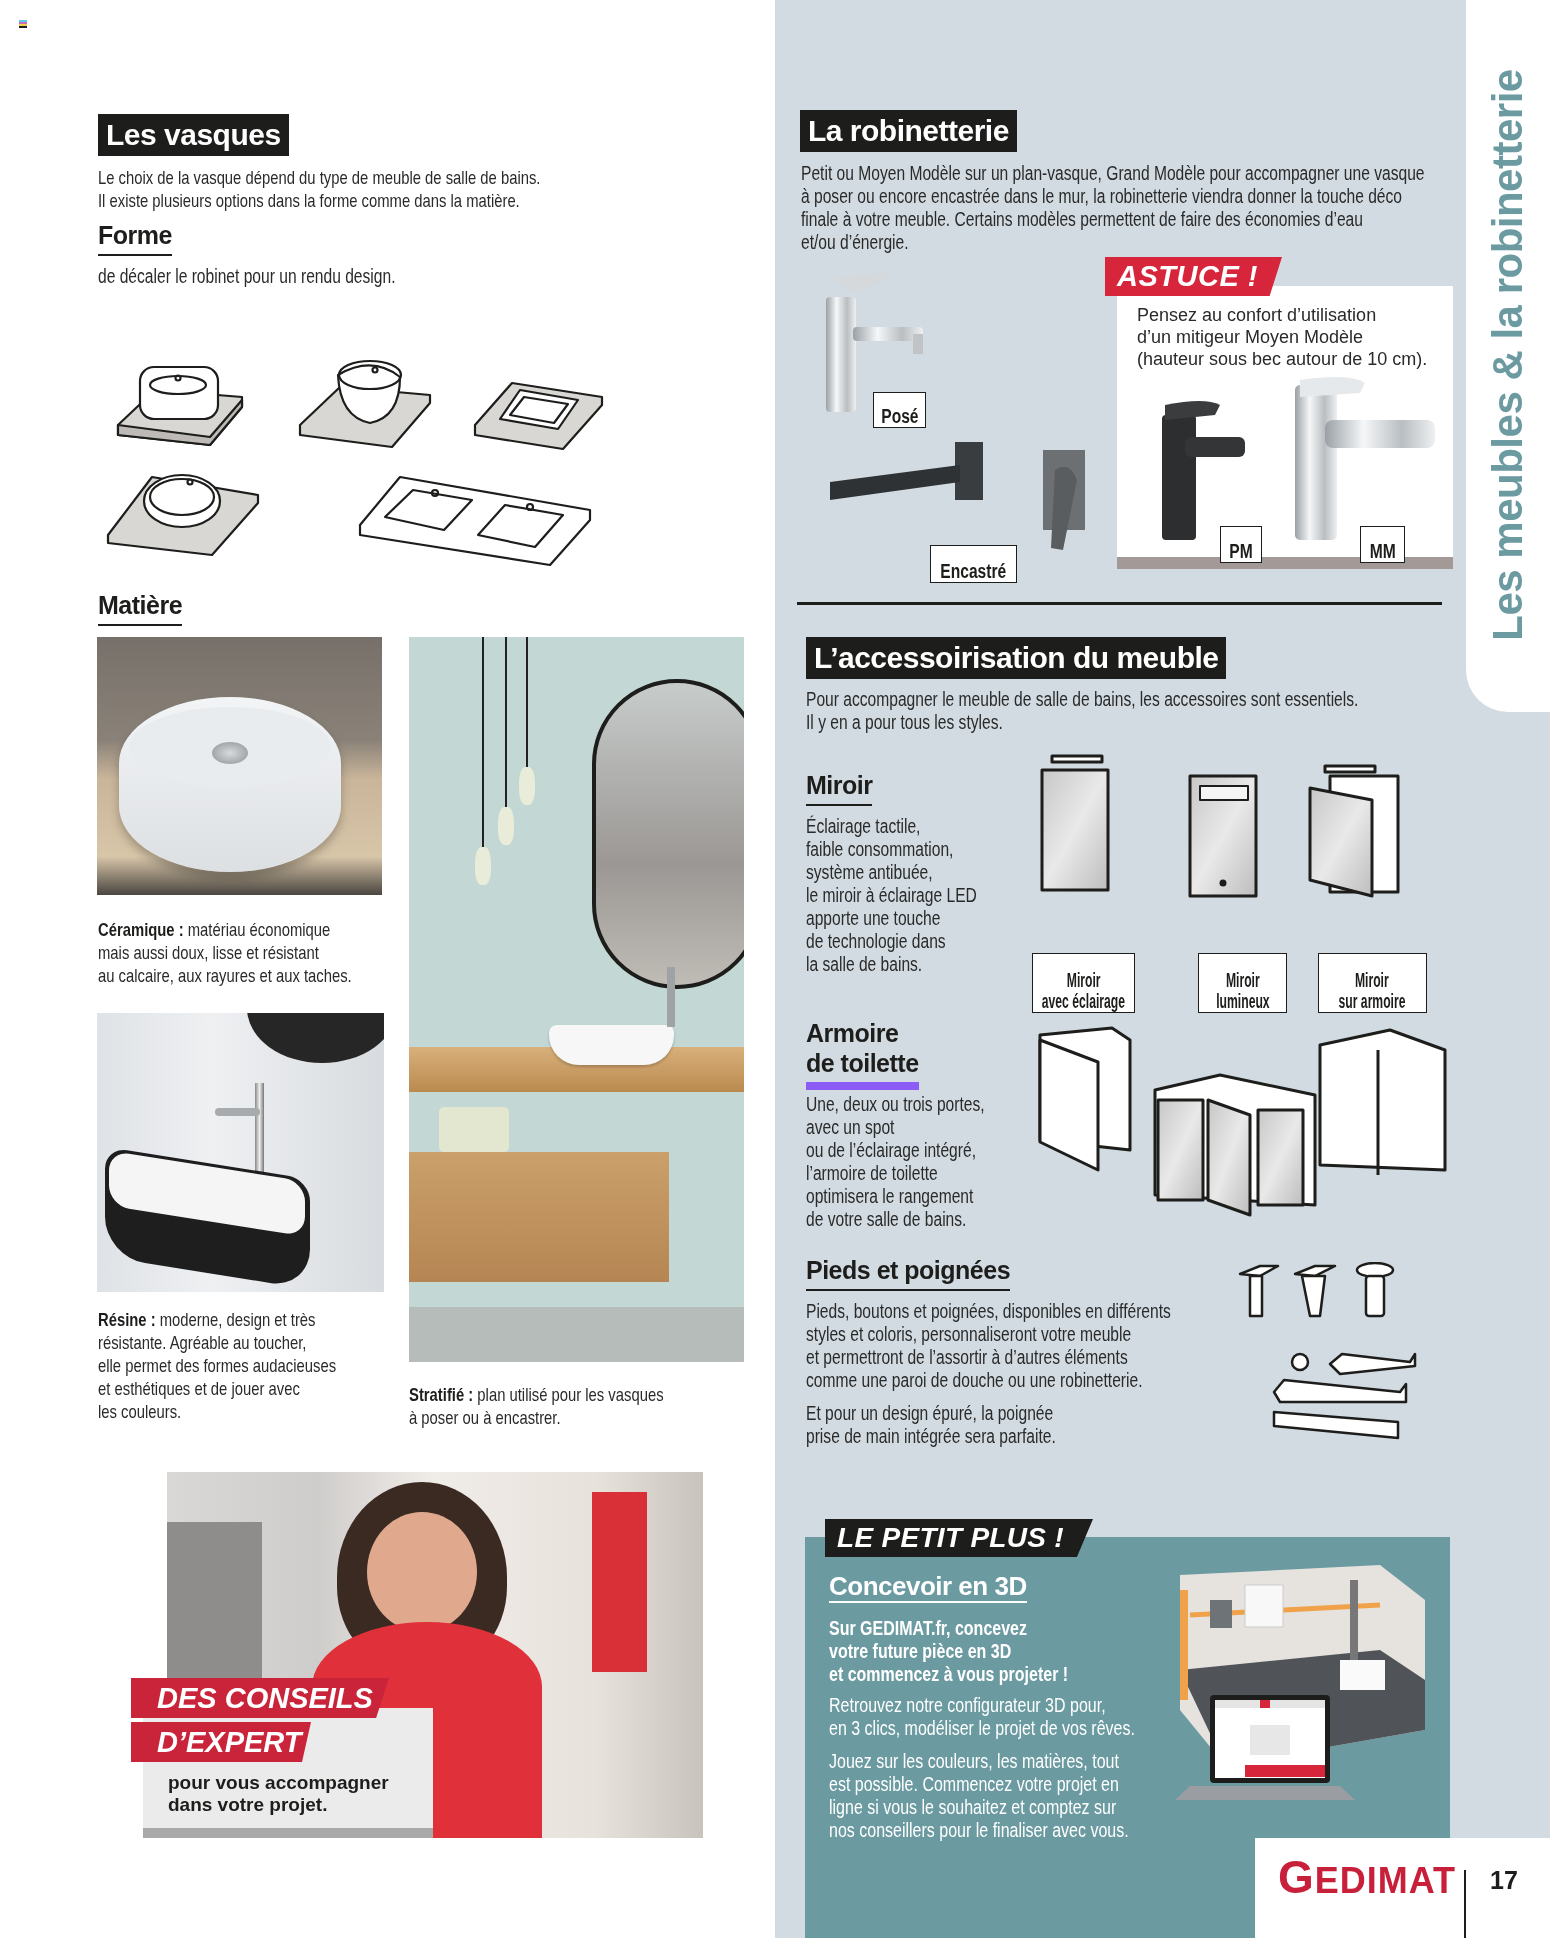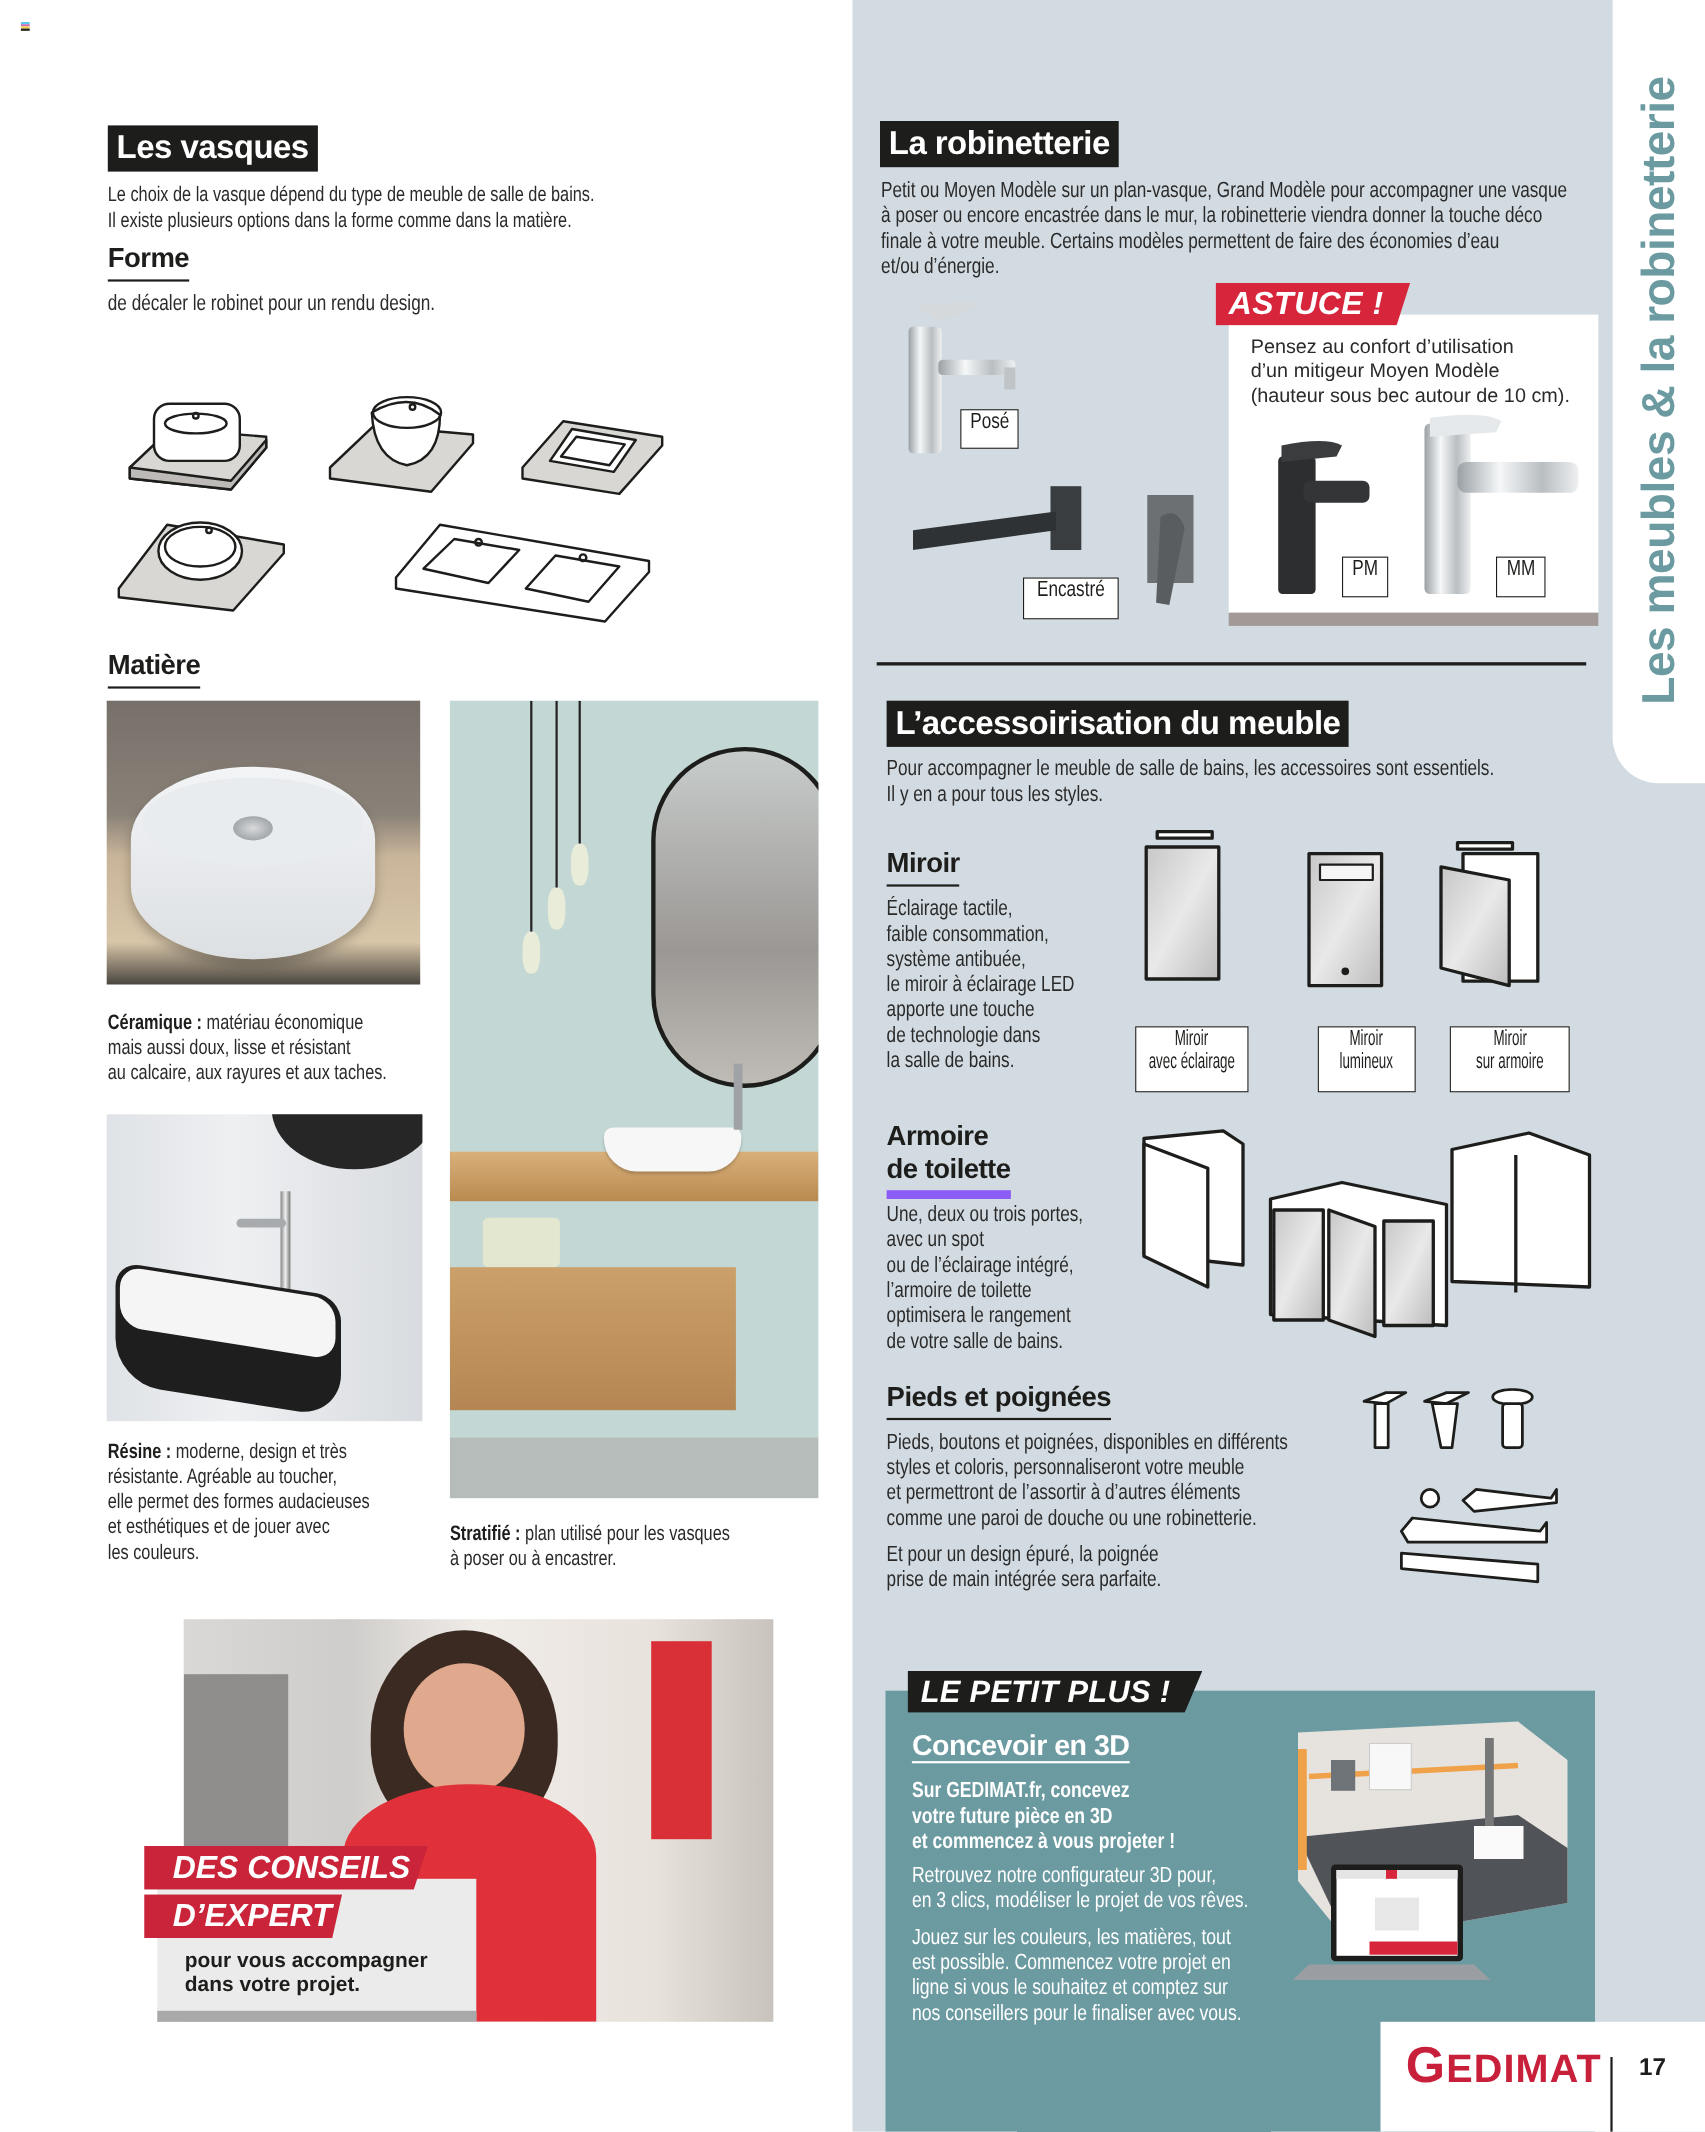--- a/index.html
+++ b/index.html
@@ -20,21 +20,21 @@
   .body-text .narrow { transform: scaleX(0.78); }
   .body-text b { font-weight: bold; color: #1d1d1b; }
 
   
   .right-panel { left: 775px; top: 0; width: 775px; height: 1938px; background: #d2dbe1; }
   .side-tab { left: 1466px; top: 0; width: 84px; height: 712px; background: #ffffff; border-bottom-left-radius: 42px; }
   .side-tab-label { position: absolute; left: 0; top: 0; width: 84px; height: 712px; }
   .side-tab-label span { position: absolute; left: 50%; top: 355px; transform: translate(-50%, -50%) rotate(-90deg); white-space: nowrap; font-size: 42px; font-weight: bold; color: #6b9aa1; letter-spacing: -0.5px; }
 
   
-  .tag-box { background: #fff; border: 1.5px solid #1d1d1b; font-weight: normal; font-size: 20px; line-height: 1.05; text-align: center; display: flex; align-items: flex-start; justify-content: center; }
+  .tag-box { background: #fff; border: 1.5px solid #1d1d1b; font-weight: bold; font-size: 20px; line-height: 1.05; text-align: center; display: flex; align-items: flex-end; justify-content: center; margin-top: 20px; }
   .tag-box span { display: inline-block; transform: scaleX(0.78); white-space: nowrap; }
 
   .astuce-tag { background: #d7263b; color: #fff; font-weight: bold; font-style: italic; font-size: 29px; line-height: 39px; padding-left: 12px; clip-path: polygon(0 0, 100% 0, 93% 100%, 0 100%); letter-spacing: 0.5px; }
   .astuce-box { background: #fff; }
   .astuce-bar { background: #a39a98; }
 
   .divider { height: 3px; background: #1d1d1b; }
 
   .petit-plus-box { background: #6b9aa1; }
   .petit-plus-tag { background: #1d1d1b; color: #fff; font-weight: bold; font-style: italic; font-size: 28px; line-height: 38px; padding-left: 12px; clip-path: polygon(0 0, 100% 0, 94% 100%, 0 100%); letter-spacing: 0.3px; }
@@ -407,13 +407,13 @@
     <rect x="110" y="140" width="10" height="8" fill="#d7263b"></rect>
     <rect x="95" y="205" width="80" height="12" fill="#d7263b"></rect>
     <rect x="100" y="165" width="40" height="30" fill="#e7e7e7"></rect>
     <polygon points="40,226 190,226 205,240 25,240" fill="#9a9ea2"></polygon>
   </g>
 </svg>
 
 <div class="abs footer-box" style="left:1255px;top:1838px;width:295px;height:100px;"></div>
 <div class="abs gedimat-logo" style="left:1278px;top:1850px;"><span class="g">G</span><span>EDIMAT</span></div>
 <div class="abs footer-sep" style="left:1464px;top:1870px;height:68px;"></div>
-<div class="abs" style="left:1490px;top:1866px;font-size:22px;font-weight:bold;color:#1d1d1b;">17</div>
+<div class="abs" style="left:1490px;top:1866px;font-size:25px;font-weight:bold;color:#1d1d1b;">17</div>
 
 </body></html>

